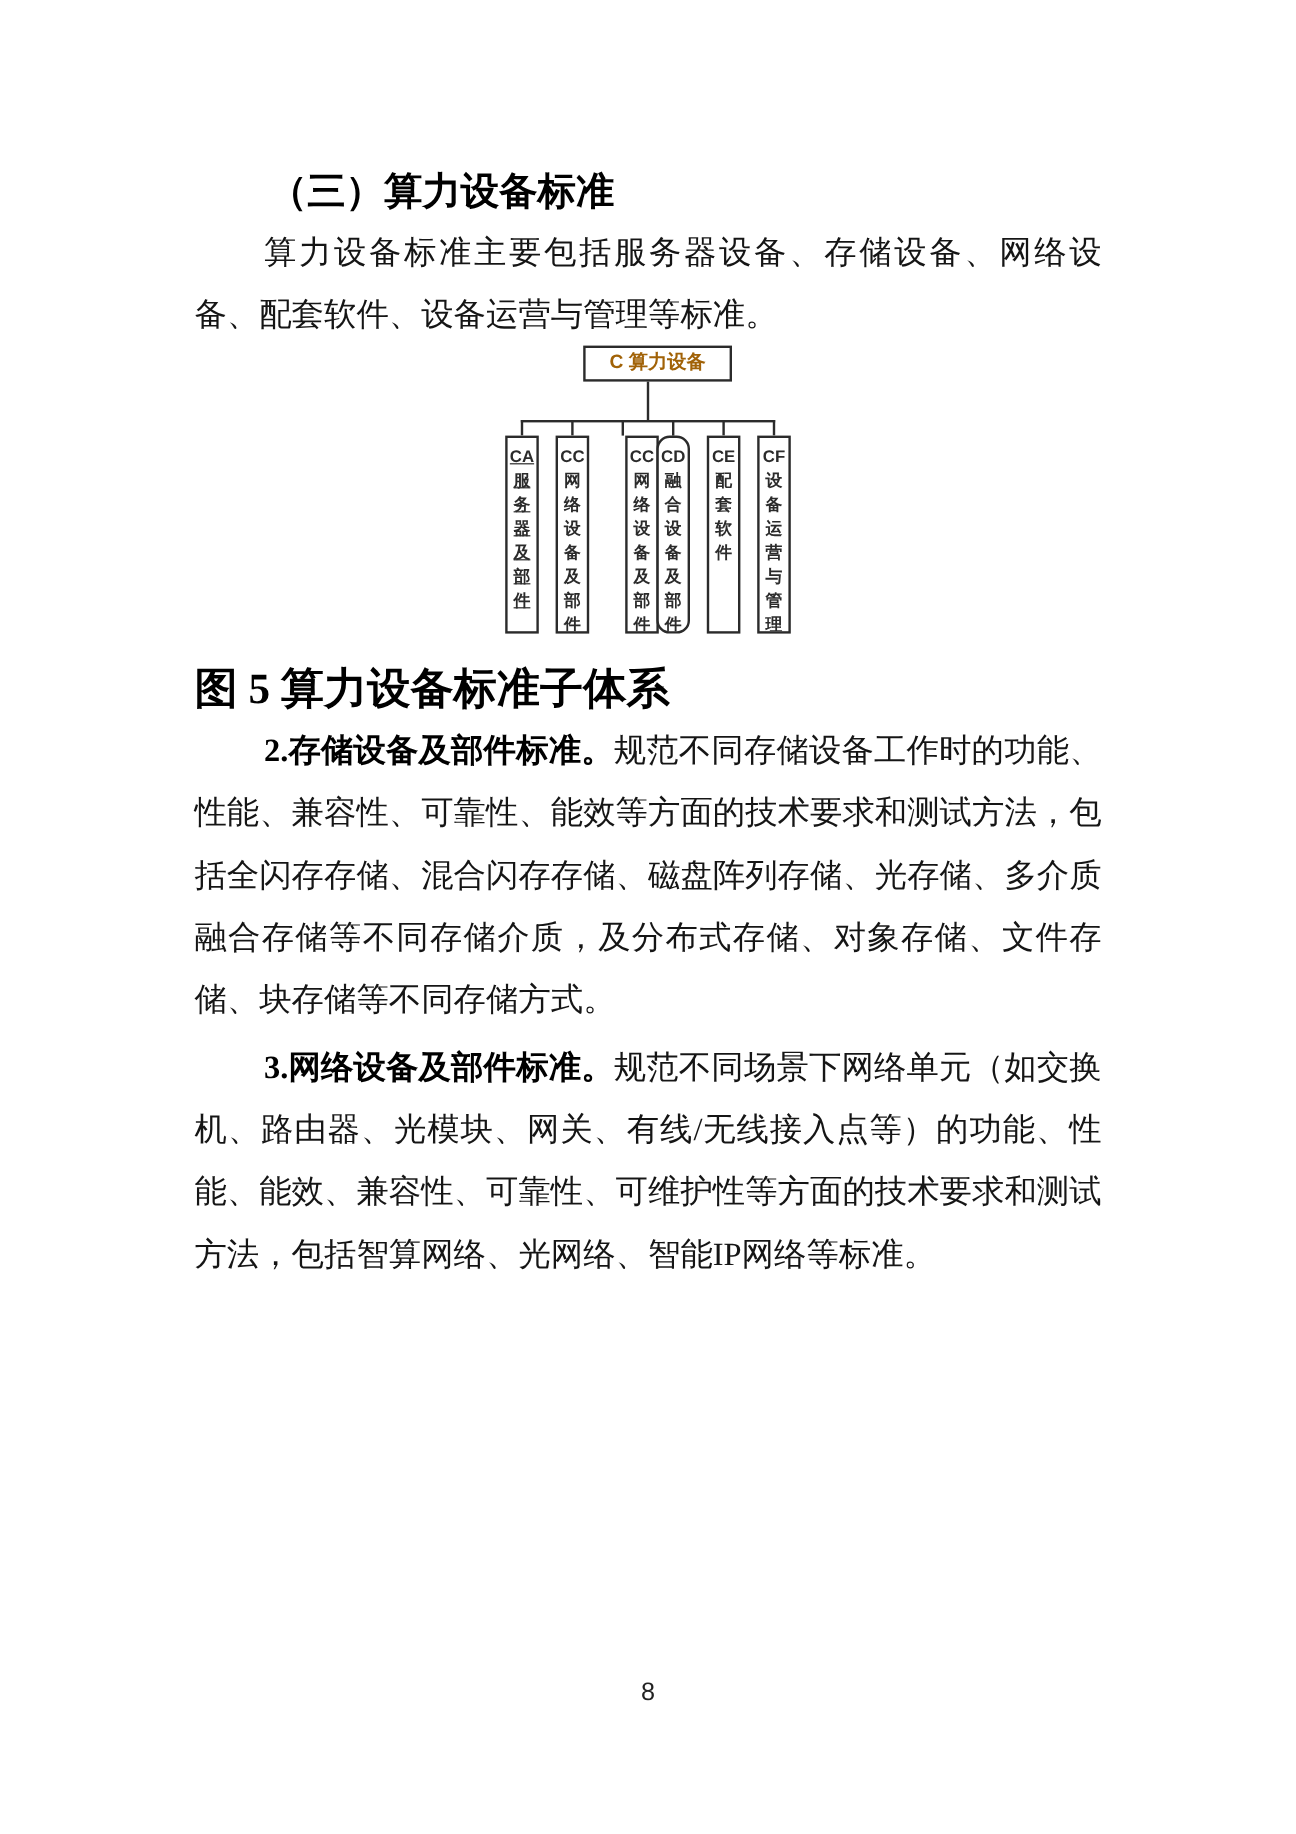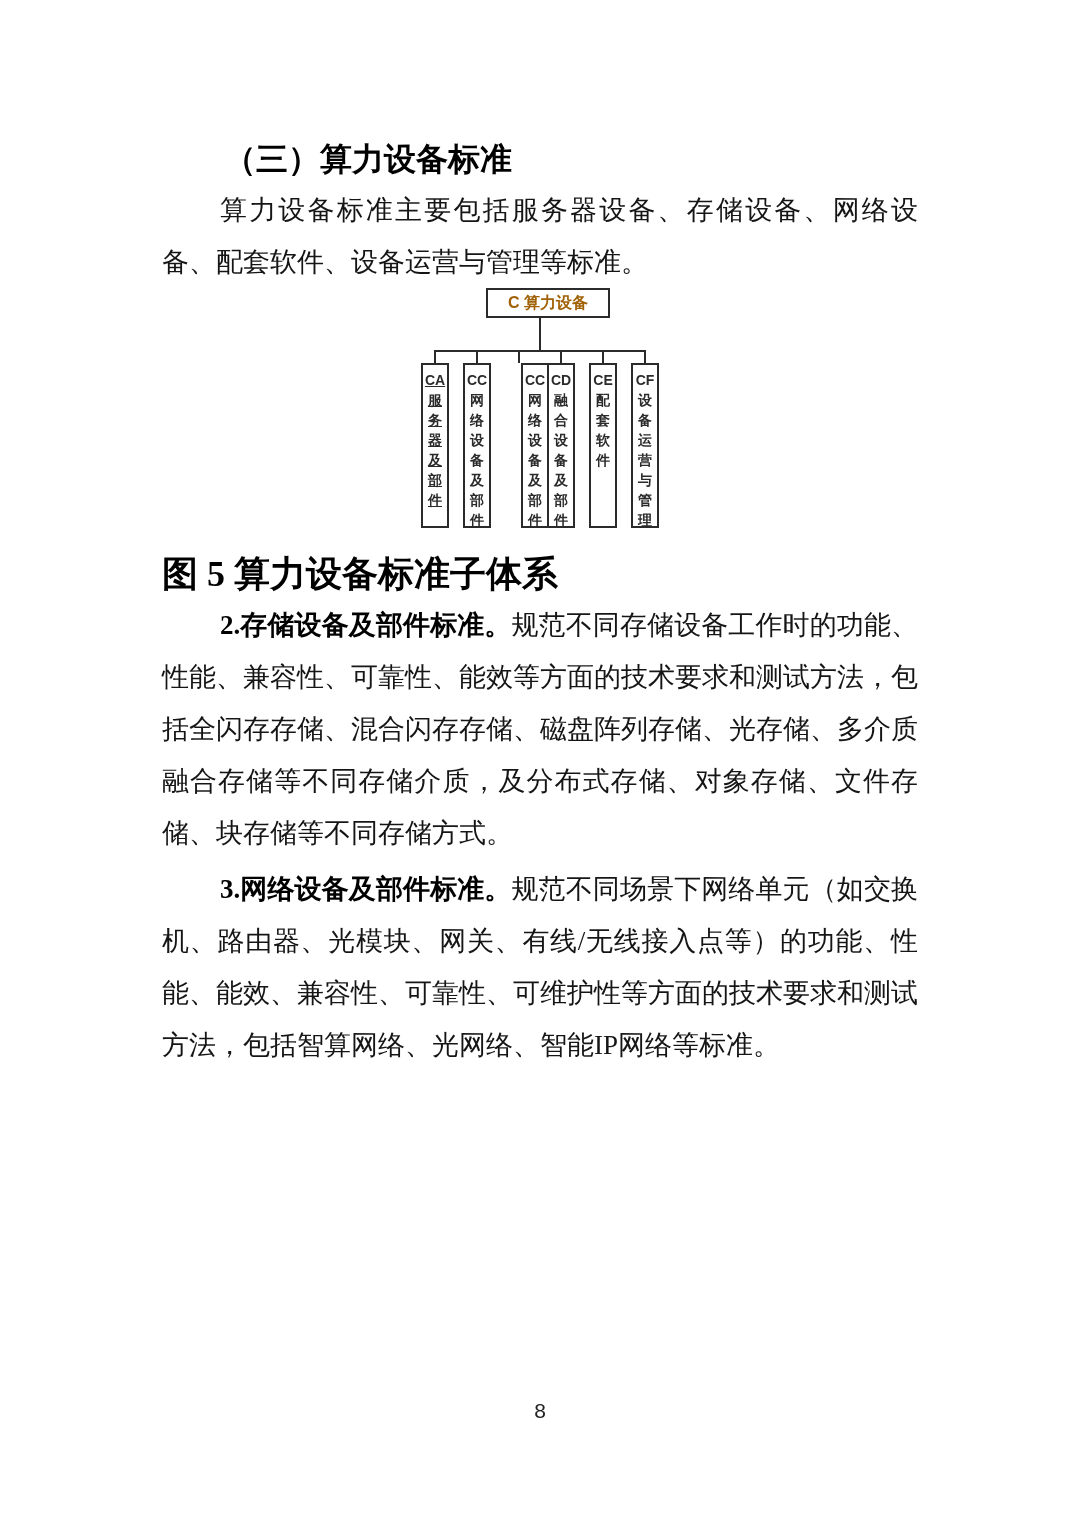--- a/index.html
+++ b/index.html
@@ -96,21 +96,21 @@
     line-height: 20px;
     color: #2b2b2b;
     text-align: center;
     padding-top: 5px;
     word-break: break-all;
     overflow: hidden;
   }
   .node.n0 { left: 1px; text-decoration: underline; }
   .node.n1 { left: 43px; }
   .node.n2 { left: 101px; }
-  .node.n3 { left: 127px; }
+  .node.n3 { left: 127px; border-radius: 11px; }
   .node.n4 { left: 169px; text-align: center; }
   .node.n5 { left: 211px; }
 
   .figure-caption {
     margin-top: 20px;
     font-size: 36px;
     line-height: 42px;
     font-weight: bold;
     text-align: left;
     color: #000000;

